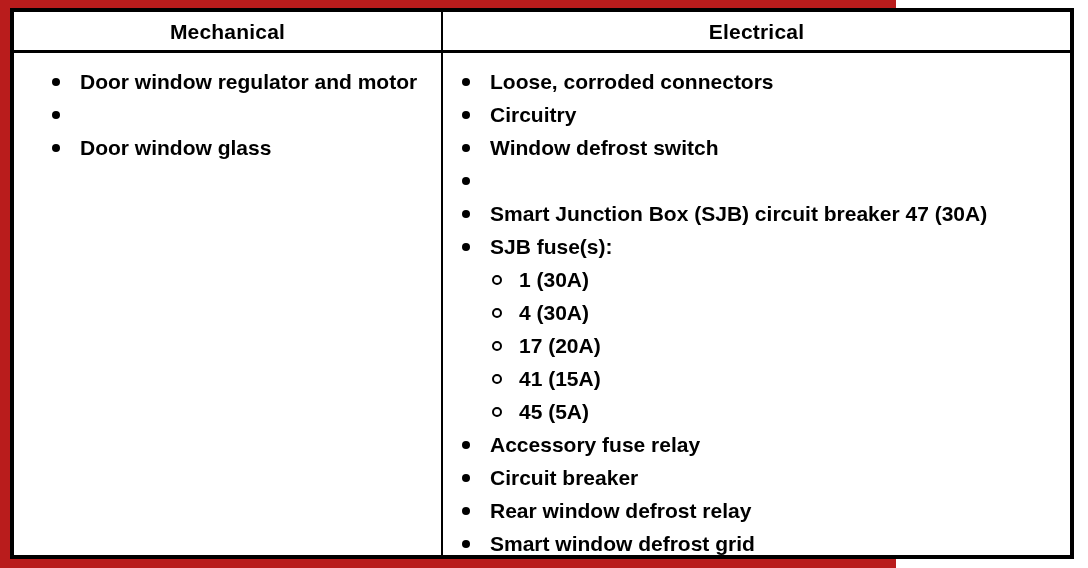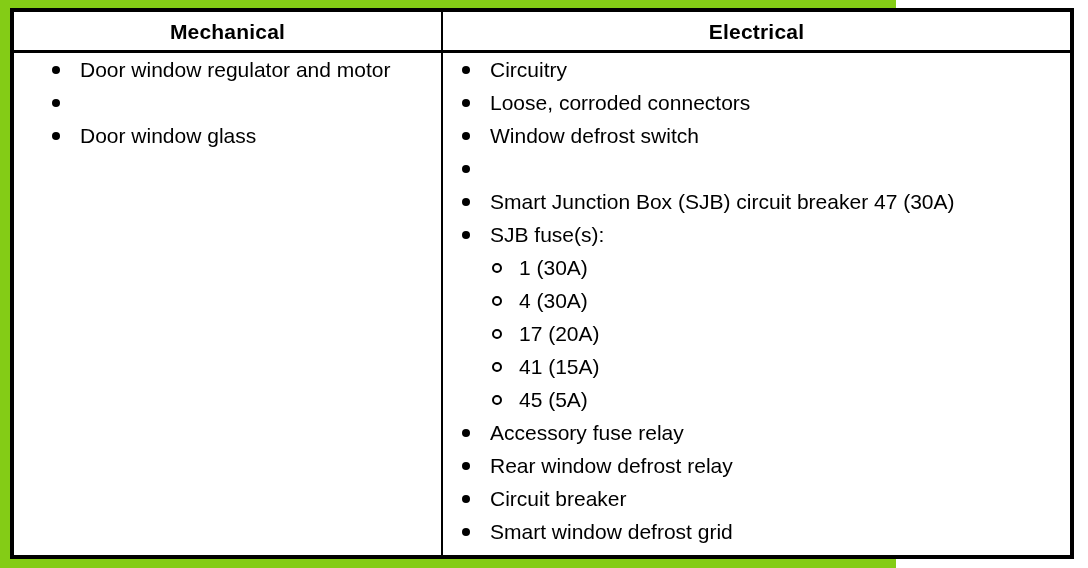--- a/index.html
+++ b/index.html
@@ -13,21 +13,21 @@
     height: 568px;
     font-family: "Liberation Sans", sans-serif;
     color: #000000;
     overflow: hidden;
   }
 
   .page {
     position: relative;
     width: 896px;
     height: 568px;
-    background: #84cc16;
+    background: #b91c1c;
   }
 
   
   .table-frame {
     position: absolute;
     left: 10px;
     top: 8px;
     width: 1064px;
     height: 551px;
     box-sizing: border-box;
@@ -69,21 +69,22 @@
   }
 
   
   .body-row {
     display: flex;
     flex: 1 1 auto;
     min-height: 0;
   }
   .body-cell {
     box-sizing: border-box;
-    padding-top: 0;
+    padding-top: 12px;
+    font-weight: bold;
   }
   .body-cell-mechanical {
     width: 429px;
     flex: 0 0 429px;
     border-right: 2px solid #000000;
   }
   .body-cell-electrical {
     flex: 1 1 auto;
   }
 
@@ -168,34 +169,34 @@
       <div class="body-cell body-cell-mechanical">
         <ul class="bullet-list list-mechanical" id="list-mechanical">
             <li class="bullet-item"><span class="bullet-marker"></span><span class="bullet-text">Door window regulator and motor</span></li>
             <li class="bullet-item"><span class="bullet-marker"></span></li>
             <li class="bullet-item"><span class="bullet-marker"></span><span class="bullet-text">Door window glass</span></li>
           </ul>
       </div>
 
       <div class="body-cell body-cell-electrical">
         <ul class="bullet-list list-electrical" id="list-electrical">
+            <li class="bullet-item"><span class="bullet-marker"></span><span class="bullet-text">Loose, corroded connectors</span></li>
             <li class="bullet-item"><span class="bullet-marker"></span><span class="bullet-text">Circuitry</span></li>
-            <li class="bullet-item"><span class="bullet-marker"></span><span class="bullet-text">Loose, corroded connectors</span></li>
             <li class="bullet-item"><span class="bullet-marker"></span><span class="bullet-text">Window defrost switch</span></li>
             <li class="bullet-item"><span class="bullet-marker"></span></li>
             <li class="bullet-item"><span class="bullet-marker"></span><span class="bullet-text">Smart Junction Box (SJB) circuit breaker 47 (30A)</span></li>
             <li class="bullet-item"><span class="bullet-marker"></span><span class="bullet-text">SJB fuse(s):</span></li>
             <li class="sub-item"><span class="sub-marker"></span><span class="bullet-text">1 (30A)</span></li>
             <li class="sub-item"><span class="sub-marker"></span><span class="bullet-text">4 (30A)</span></li>
             <li class="sub-item"><span class="sub-marker"></span><span class="bullet-text">17 (20A)</span></li>
             <li class="sub-item"><span class="sub-marker"></span><span class="bullet-text">41 (15A)</span></li>
             <li class="sub-item"><span class="sub-marker"></span><span class="bullet-text">45 (5A)</span></li>
             <li class="bullet-item"><span class="bullet-marker"></span><span class="bullet-text">Accessory fuse relay</span></li>
+            <li class="bullet-item"><span class="bullet-marker"></span><span class="bullet-text">Circuit breaker</span></li>
             <li class="bullet-item"><span class="bullet-marker"></span><span class="bullet-text">Rear window defrost relay</span></li>
-            <li class="bullet-item"><span class="bullet-marker"></span><span class="bullet-text">Circuit breaker</span></li>
             <li class="bullet-item"><span class="bullet-marker"></span><span class="bullet-text">Smart window defrost grid</span></li>
           </ul>
       </div>
 
     </div>
 
   </div>
 
 </div>
 

